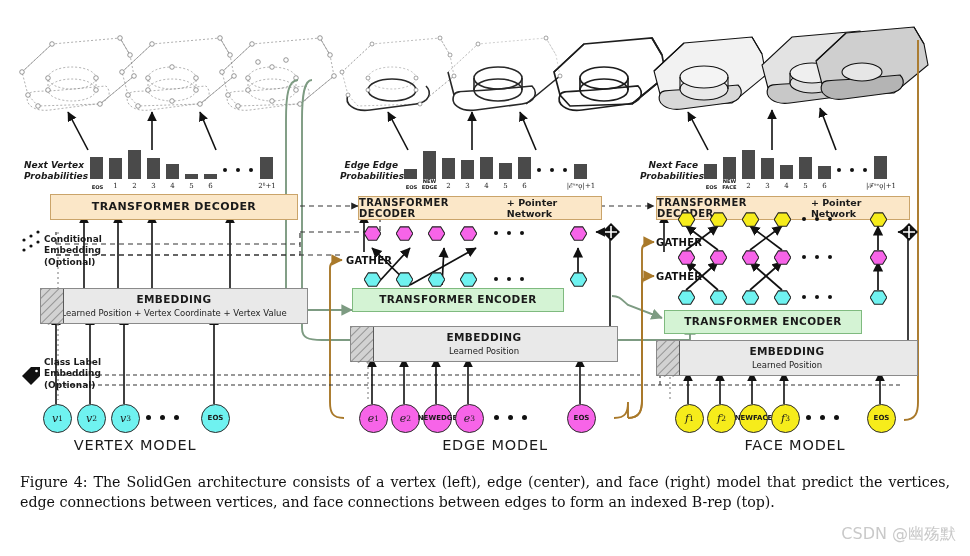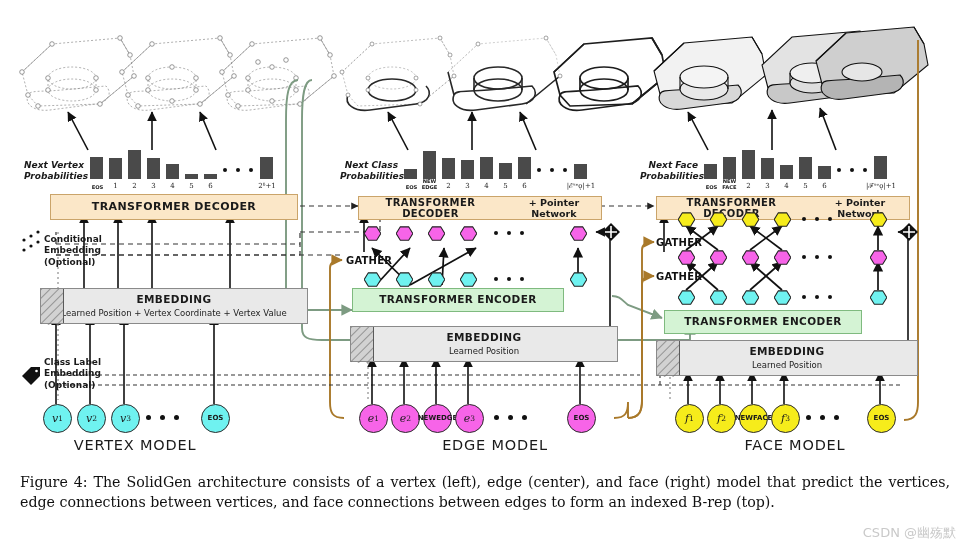--- a/index.html
+++ b/index.html
@@ -3,21 +3,21 @@
 <meta charset="utf-8">
 <style>
   html,body{margin:0;padding:0;background:#ffffff;}
   body{width:970px;height:556px;position:relative;overflow:hidden;
        font-family:"DejaVu Sans","Liberation Sans",sans-serif;color:#1a1a1a;}
   .fig{position:absolute;left:0;top:0;width:970px;height:462px;}
   svg.layer{position:absolute;left:0;top:0;width:970px;height:462px;overflow:visible;}
 
   
   .box{position:absolute;box-sizing:border-box;border:1px solid #6b6b6b;
-       display:flex;flex-direction:column;align-items:center;justify-content:center;text-align:center;}
+       display:flex;flex-direction:column;align-items:center;justify-content:center;}
   .box .t1{font-weight:bold;letter-spacing:.4px;line-height:1.1;}
   .box .t2{font-size:8.5px;line-height:1.2;margin-top:2px;color:#222;}
   .dec{background:#fbe7c8;border-color:#caa46a;}
   .enc{background:#d4f3d4;border-color:#7fba7f;}
   .emb{background:#e9e9e9;border-color:#8a8a8a;}
   .hatch{position:absolute;left:0;top:0;bottom:0;width:22px;
          border-right:1px solid #5a5a5a;background:#d2d2d2;}
 
   
   .lbl{position:absolute;font-size:9px;font-weight:bold;line-height:1.25;}
@@ -48,21 +48,21 @@
 
   
   .dots{position:absolute;display:flex;gap:9px;align-items:center;}
   .dots i{display:block;width:5px;height:5px;border-radius:50%;background:#111;}
   .dots.sm i{width:4px;height:4px;}
 
   
   .cap{position:absolute;left:20px;top:472px;width:930px;
        font-family:"DejaVu Serif","Liberation Serif",serif;font-size:14.2px;
        line-height:1.42;text-align:justify;color:#111;}
-  .wm{position:absolute;right:14px;top:524px;font-size:13px;color:#c9c9c9;}
+  .wm{position:absolute;right:14px;top:524px;font-size:16px;color:#c9c9c9;}
 </style>
 </head>
 <body>
 
 <div class="fig">
 
   <svg class="layer" viewBox="0 0 970 462">
     <defs>
       <marker id="ah" markerWidth="7" markerHeight="7" refX="5.6" refY="3" orient="auto">
         <path d="M0,0 L6,3 L0,6 z" fill="#111"></path>
@@ -398,21 +398,21 @@
     <div class="bk ser" style="left:113px;width:15px;">6</div>
     <div class="bk ser" style="left:158px;width:38px;">2ᵟ+1</div>
     <div class="dots sm" style="left:133px;top:20px;">
         <i></i>
         <i></i>
         <i></i>
       </div>
   </div>
 
   <div class="lbl ital" style="left:340px;top:160px;width:58px;">
-    <span>Next Class</span><br><span>Probabilities</span>
+    <span>Edge Edge</span><br><span>Probabilities</span>
   </div>
   <div class="bars" style="left:404px;top:148px;width:190px;height:42px;">
     <div class="bar" style="left:0px;width:13px;height:10px;"></div>
     <div class="bar" style="left:19px;width:13px;height:28px;"></div>
     <div class="bar" style="left:38px;width:13px;height:21px;"></div>
     <div class="bar" style="left:57px;width:13px;height:19px;"></div>
     <div class="bar" style="left:76px;width:13px;height:22px;"></div>
     <div class="bar" style="left:95px;width:13px;height:16px;"></div>
     <div class="bar" style="left:114px;width:13px;height:22px;"></div>
     <div class="bar" style="left:170px;width:13px;height:15px;"></div>

